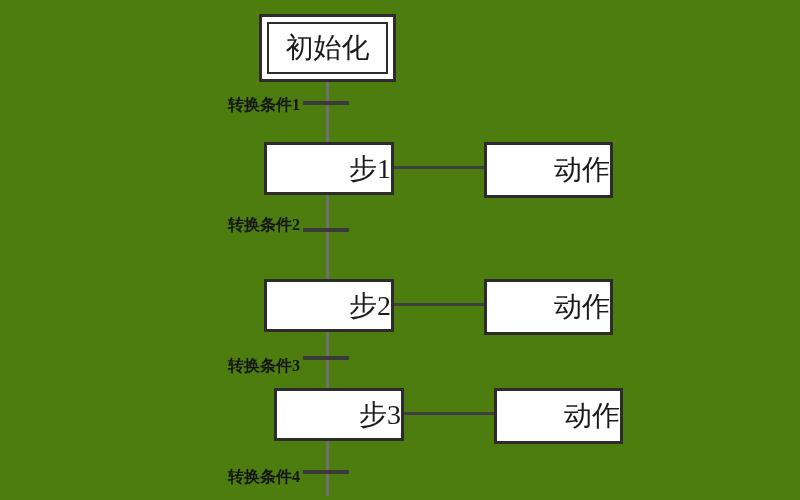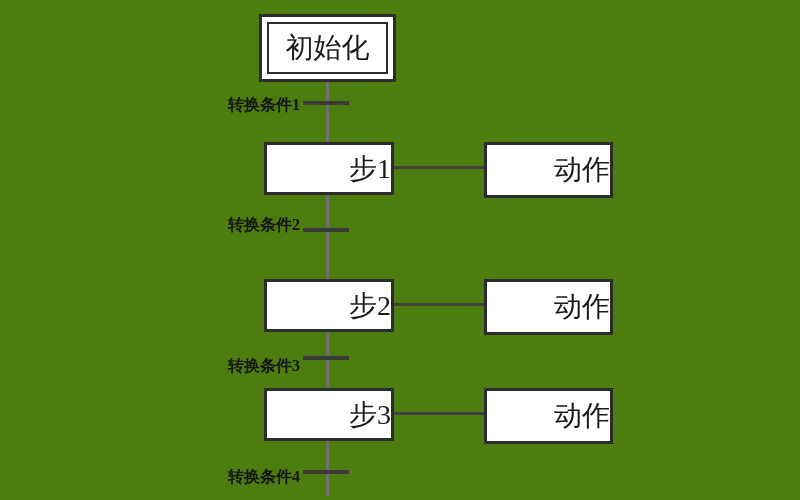--- a/index.html
+++ b/index.html
@@ -82,21 +82,21 @@
     align-items: center;
     justify-content: center;
     font-size: 28px;
     color: #1a1a1a;
     white-space: nowrap;
   }
   .step-box   { left: 264px; width: 130px; height: 53px; }
   .action-box { left: 484px; width: 129px; height: 56px; }
   .row1 { top: 142px; }
   .row2 { top: 268px; margin-top: 11px; }
-  .row3 { top: 388px; }
+  .row3 { top: 388px; margin-left: 10px; }
   
   .connector {
     position: absolute;
     left: 392px;
     width: 102px; height: 3px;
     background: #404040;
     z-index: 1;
   }
   .connector.row1 { top: 166px; }
   .connector.row2 { top: 292px; }

